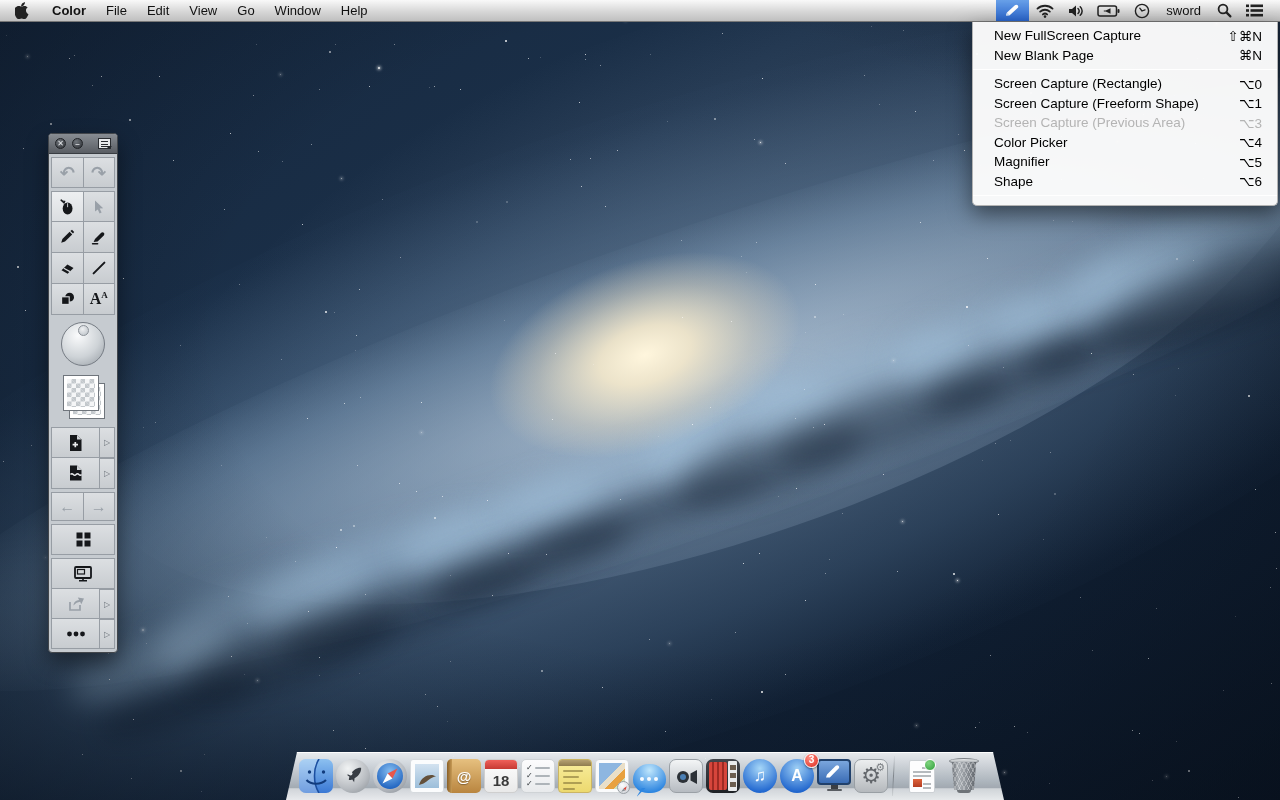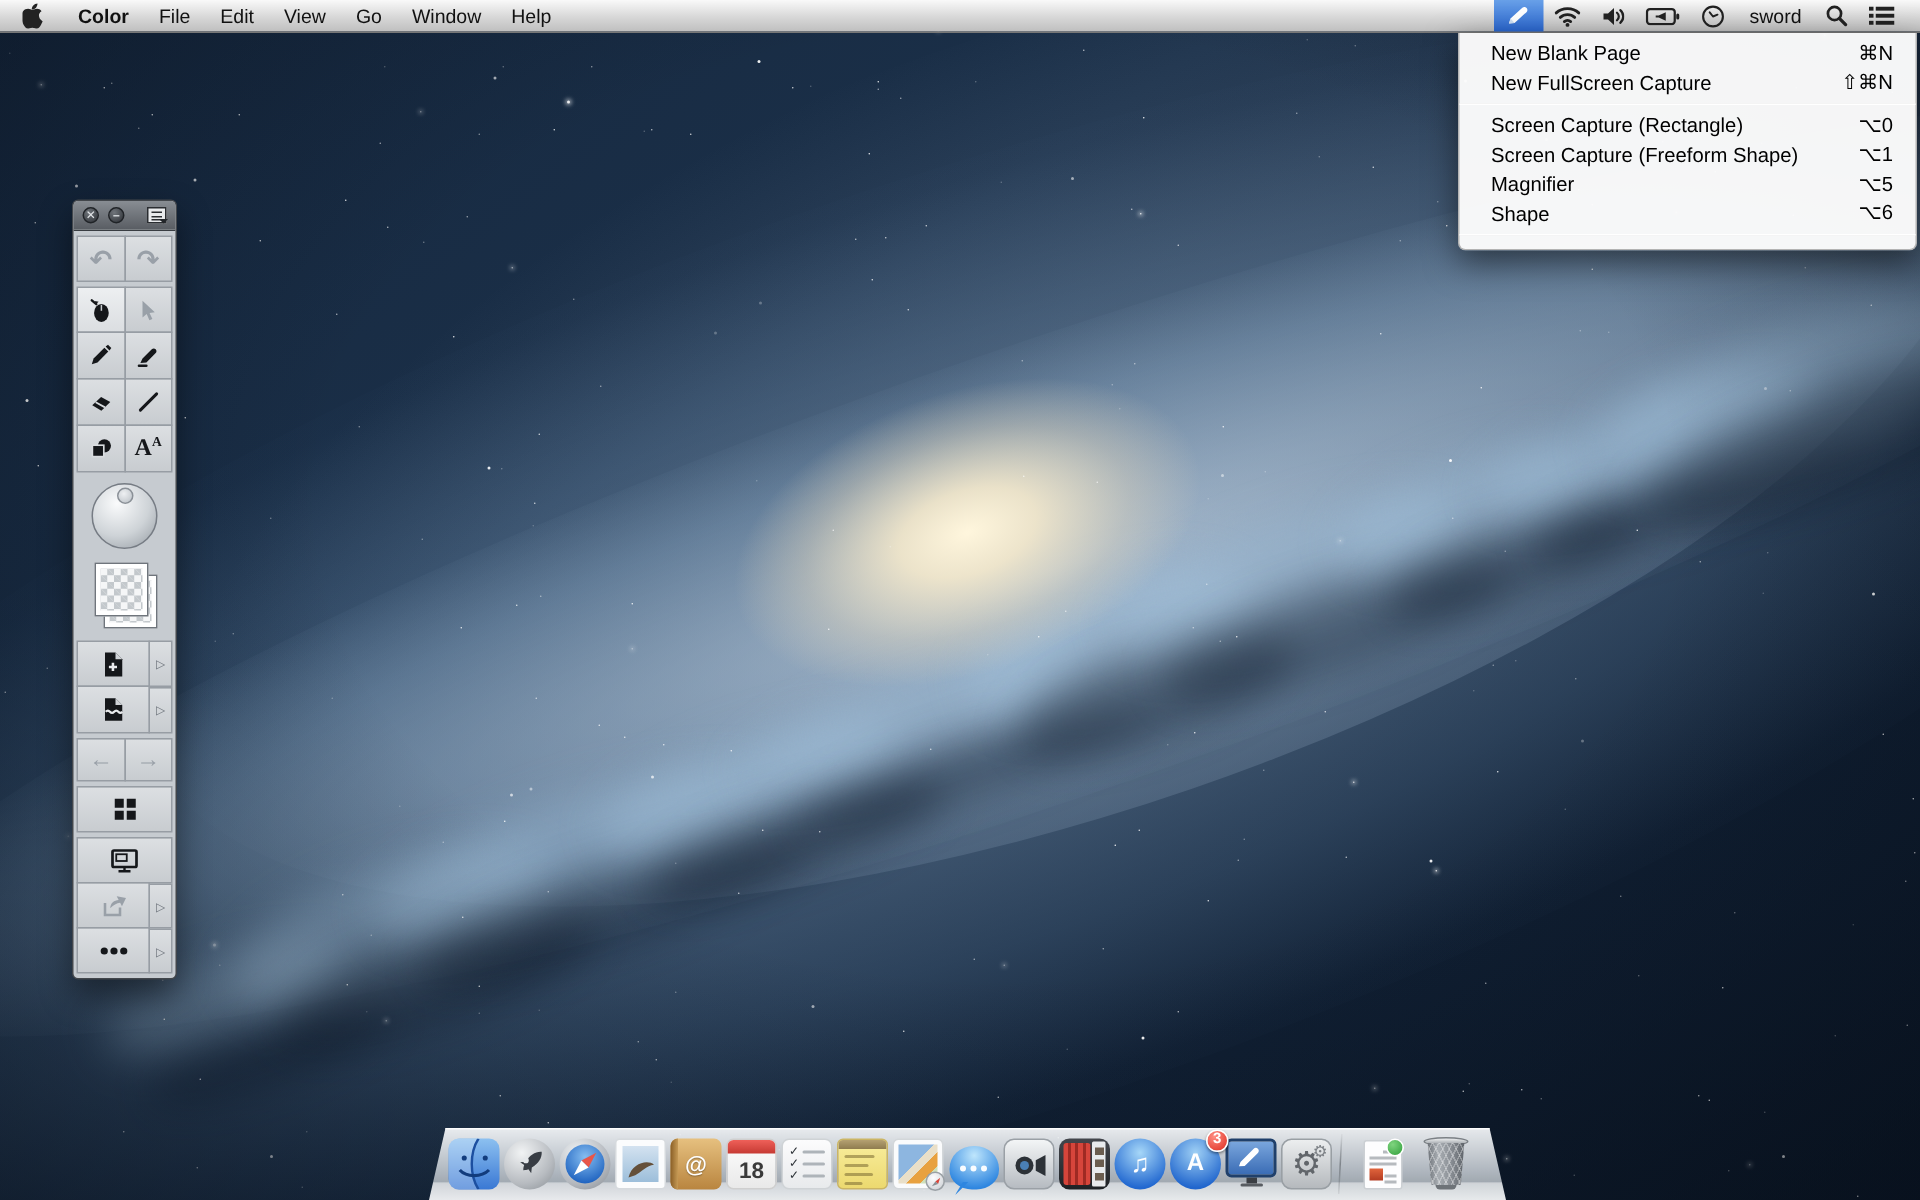--- a/index.html
+++ b/index.html
@@ -558,35 +558,43 @@
             <rect x="4.5" y="5.2" width="12.5" height="2.6" fill="#222"></rect>
           <rect x="0" y="9.9" width="3" height="2.6" fill="#222"></rect>
             <rect x="4.5" y="9.9" width="12.5" height="2.6" fill="#222"></rect>
         </svg>
       </div>
     </div>
   </div>
 
   <div class="menu-panel" id="menu-panel">
       <div class="mi">
+        <span class="lab">New FullScreen Capture</span>
+        <span class="sc">⇧⌘N</span>
+      </div>
+      <div class="mi">
         <span class="lab">New Blank Page</span>
         <span class="sc">⌘N</span>
-      </div>
-      <div class="mi">
-        <span class="lab">New FullScreen Capture</span>
-        <span class="sc">⇧⌘N</span>
       </div>
       <div class="msep"></div>
       <div class="mi">
         <span class="lab">Screen Capture (Rectangle)</span>
         <span class="sc">⌥0</span>
       </div>
       <div class="mi">
         <span class="lab">Screen Capture (Freeform Shape)</span>
         <span class="sc">⌥1</span>
+      </div>
+      <div class="mi disabled">
+        <span class="lab">Screen Capture (Previous Area)</span>
+        <span class="sc">⌥3</span>
+      </div>
+      <div class="mi">
+        <span class="lab">Color Picker</span>
+        <span class="sc">⌥4</span>
       </div>
       <div class="mi">
         <span class="lab">Magnifier</span>
         <span class="sc">⌥5</span>
       </div>
       <div class="mi">
         <span class="lab">Shape</span>
         <span class="sc">⌥6</span>
       </div>
       <div class="msep"></div>

